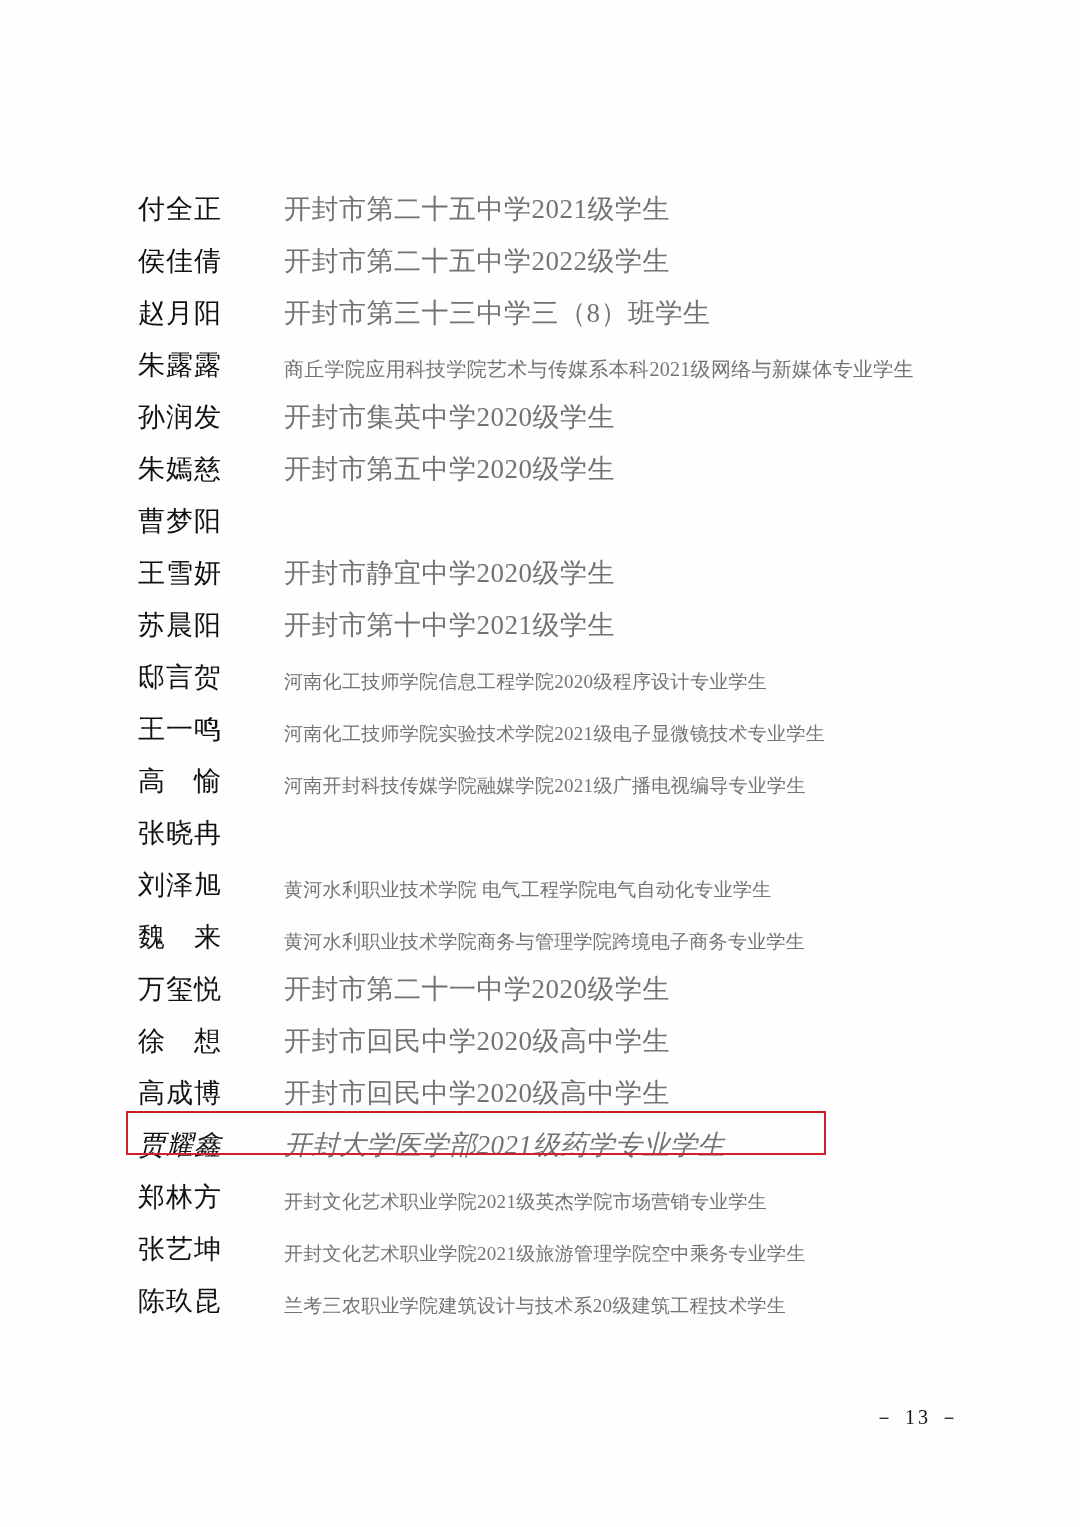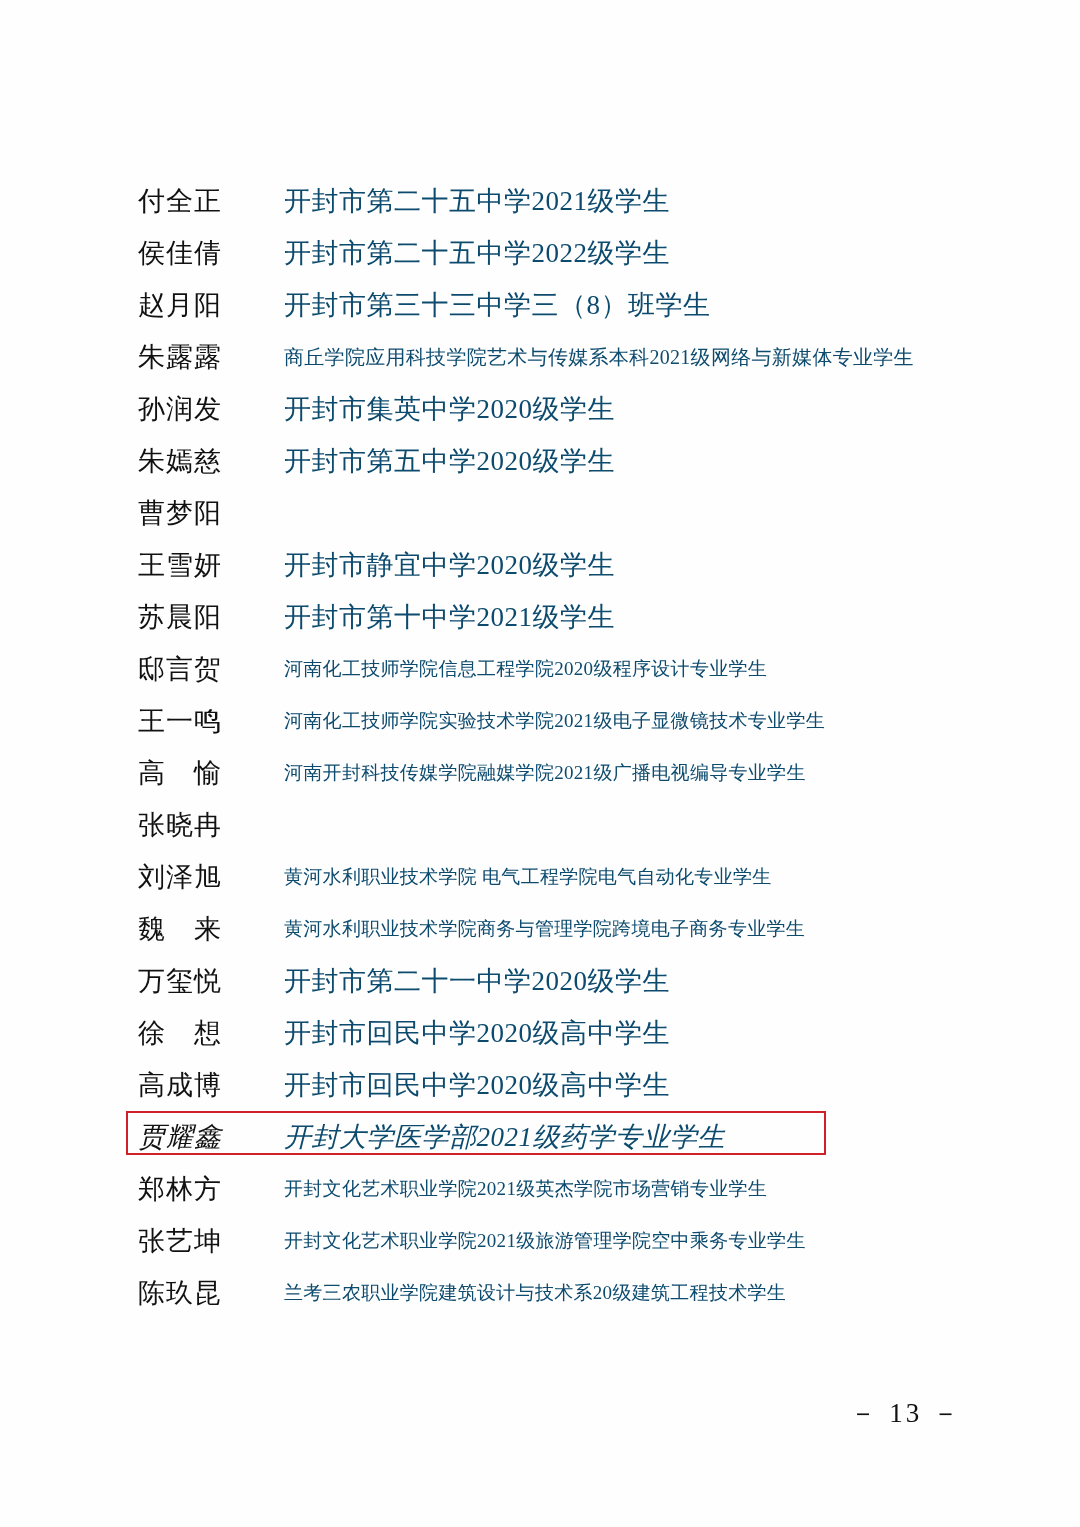--- a/index.html
+++ b/index.html
@@ -24,34 +24,34 @@
     background: #fefefe;
   }
   .list {
     position: absolute;
     left: 138px;
     top: 175px;
     width: 820px;
   }
   .row {
     display: flex;
-    align-items: center;
+    align-items: flex-end;
     height: 52px;
     white-space: nowrap;
   }
   .name {
     width: 146px;
     flex: 0 0 146px;
     font-size: 27px;
     letter-spacing: 1px;
     color: #111;
   }
   .desc {
     font-size: 27px;
-    color: #0c4a6e;
+    color: #737373;
     letter-spacing: 0.5px;
   }
   .desc.small {
     font-size: 20px;
     letter-spacing: 0.3px;
   }
   .desc.mid {
     font-size: 19px;
     letter-spacing: 0.3px;
   }
@@ -66,21 +66,21 @@
     width: 700px;
     height: 44px;
     border: 2.5px solid #d0202a;
     box-sizing: border-box;
     pointer-events: none;
   }
   .page-number {
     position: absolute;
     right: 118px;
     bottom: 96px;
-    font-size: 27px;
+    font-size: 20px;
     letter-spacing: 3px;
     color: #111;
     margin-top: 29px;
   }
 </style>
 </head>
 <body>
 
 <div class="page">
   <div class="list">

